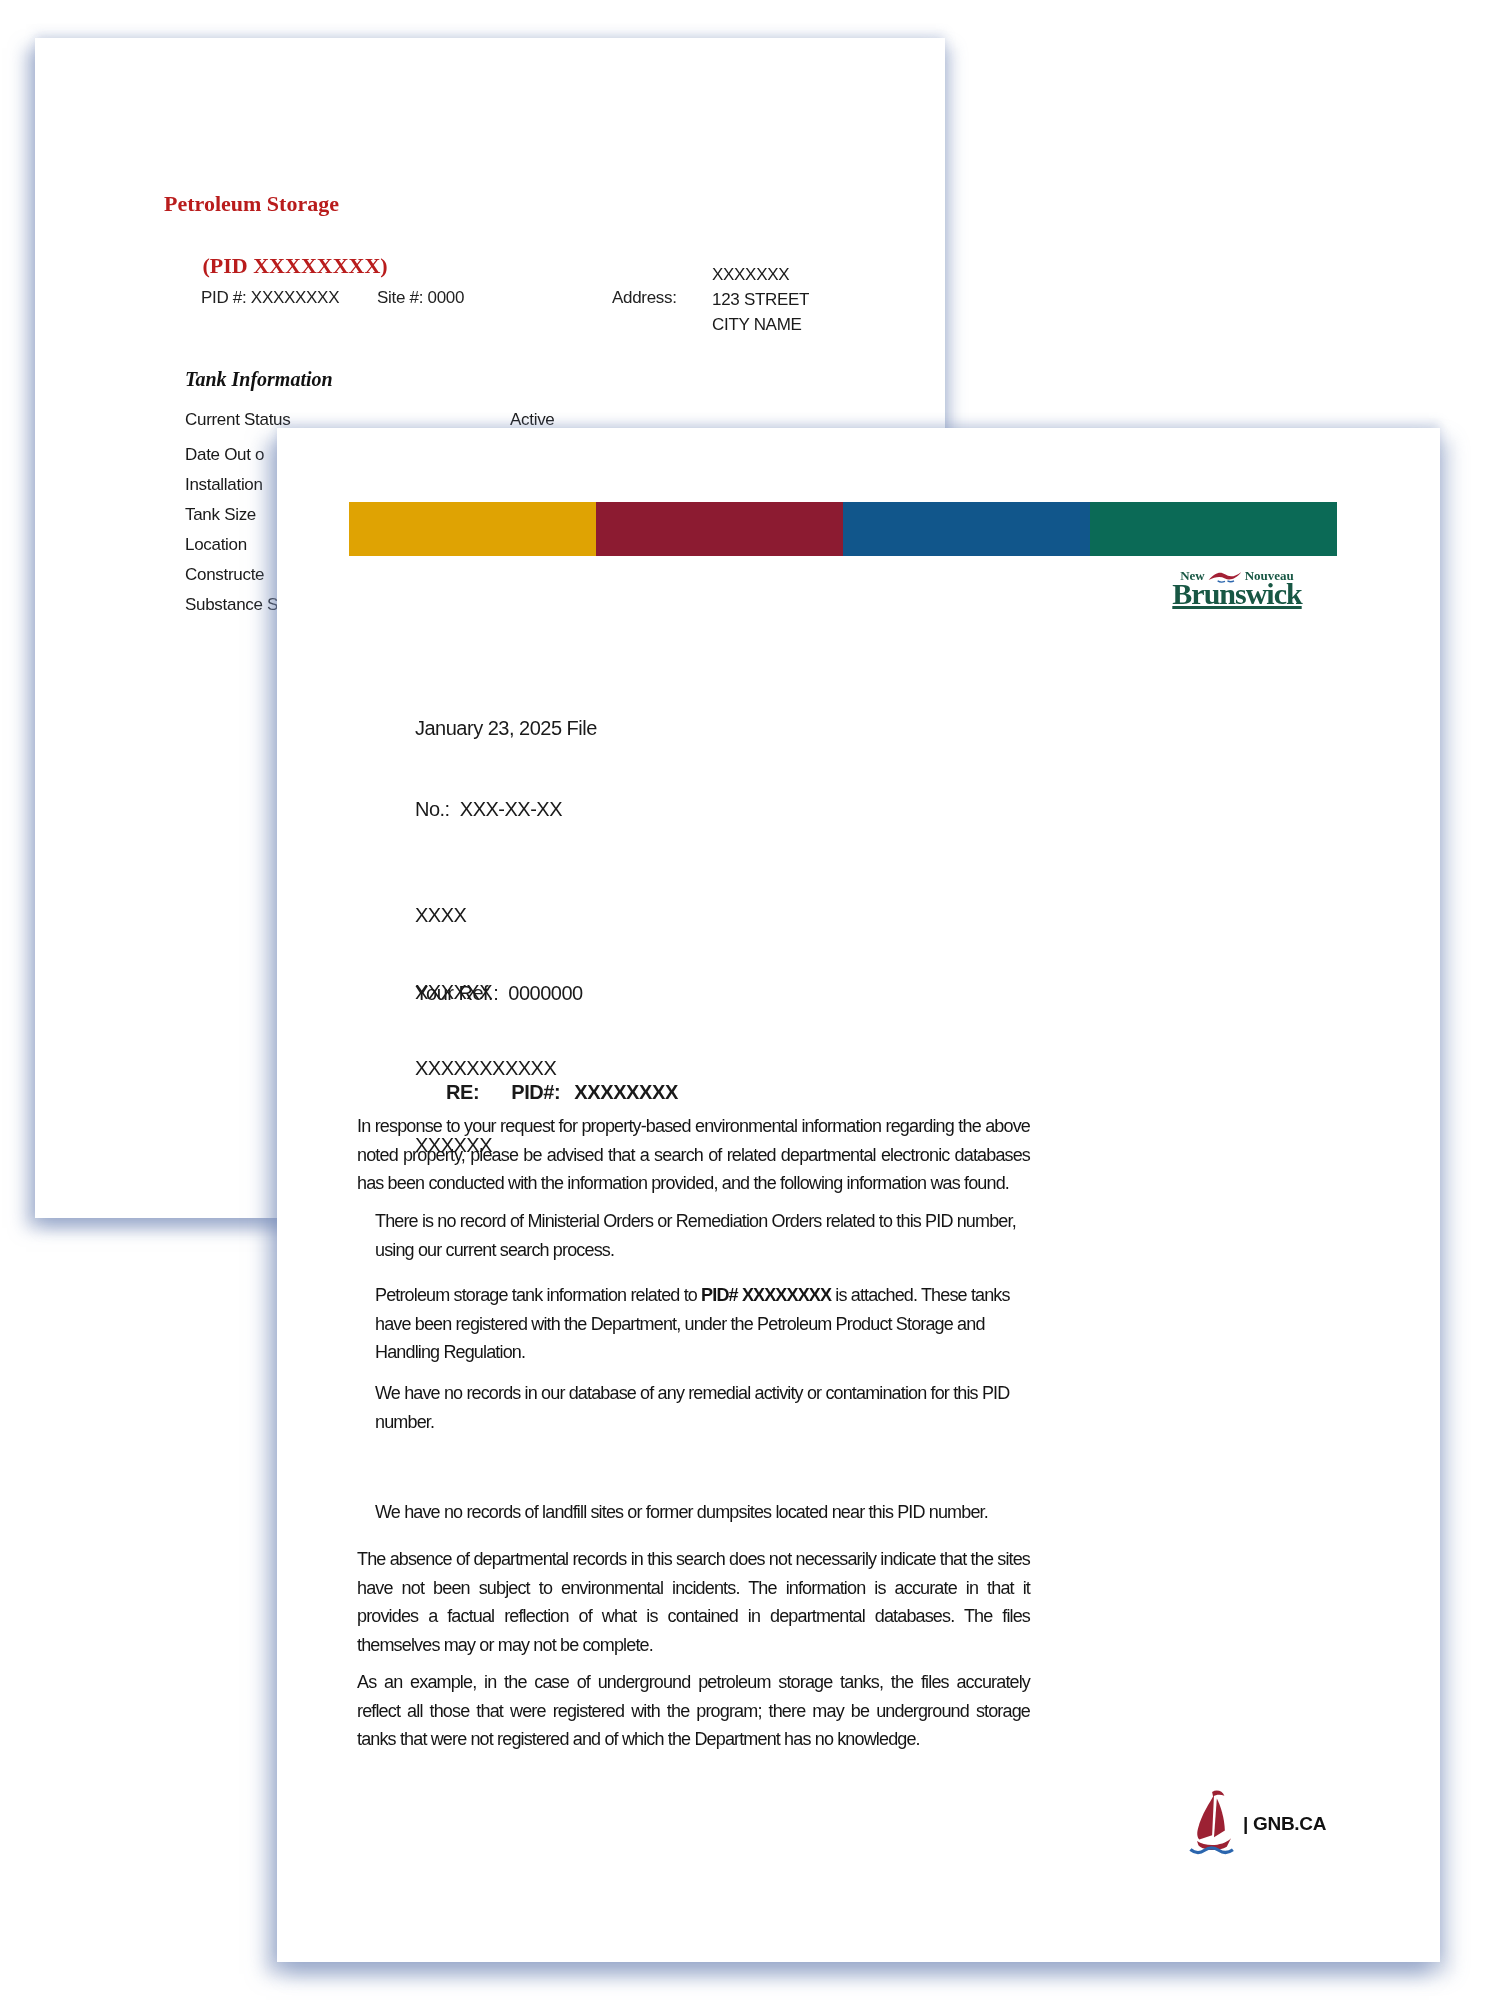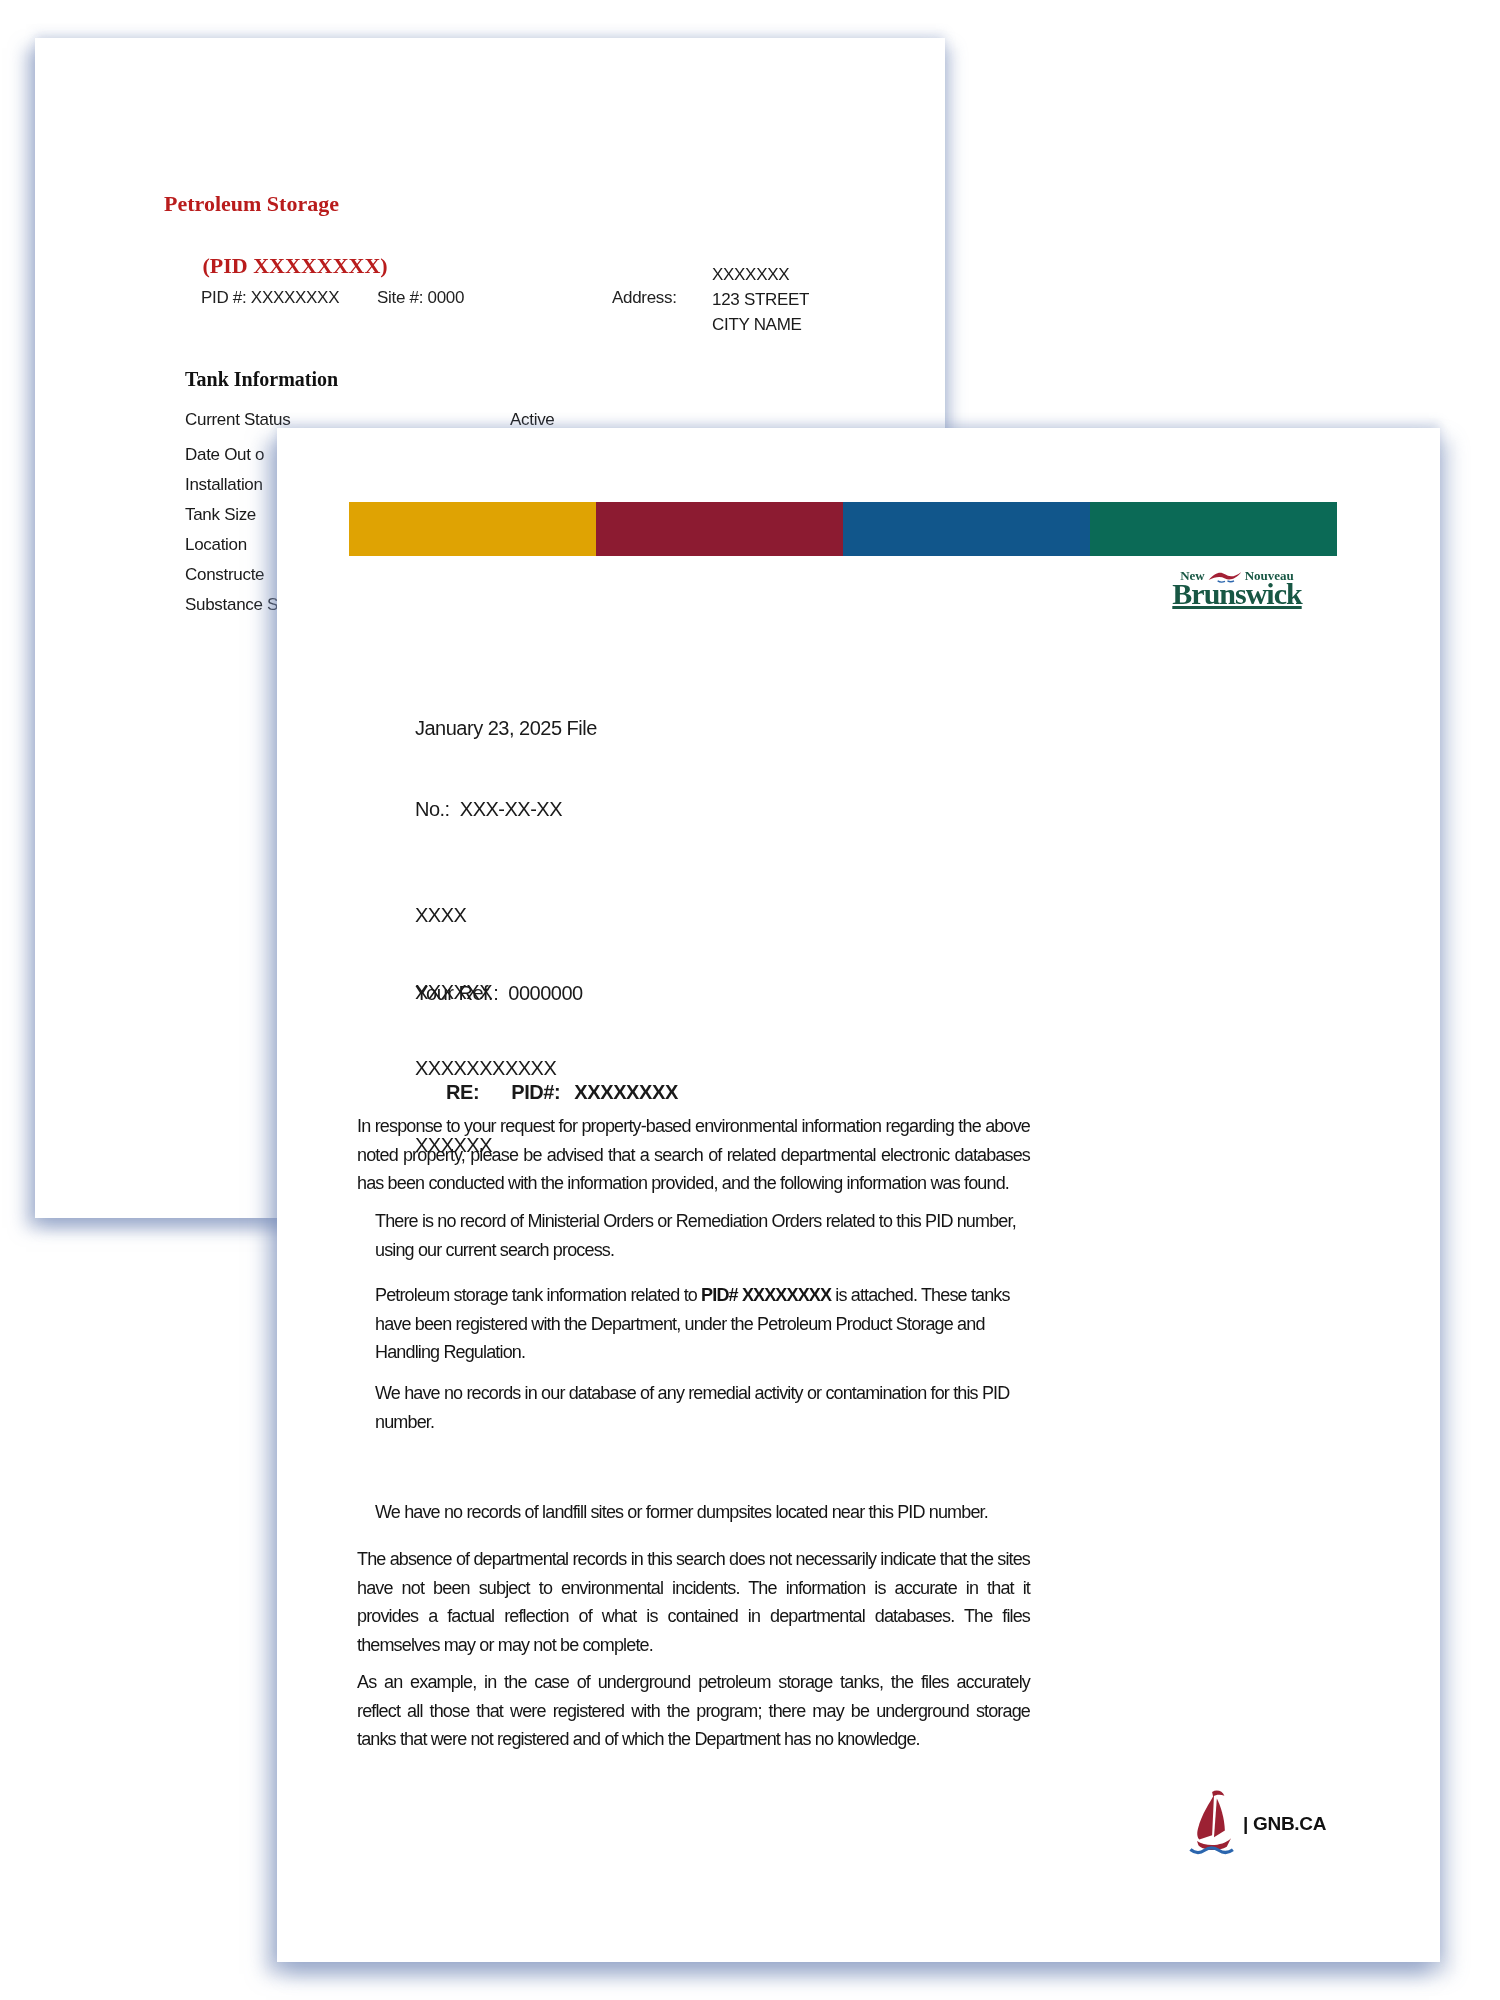--- a/index.html
+++ b/index.html
@@ -7,21 +7,21 @@
           font-family:"Liberation Sans",sans-serif;color:#1a1a1a;}
   .page{position:absolute;background:#ffffff;}
   
   #bg-page{left:35px;top:38px;width:910px;height:1180px;z-index:1;
            box-shadow:-9px 10px 16px rgba(122,142,186,.55), 7px 9px 14px rgba(122,142,186,.38), 0 -4px 10px rgba(122,142,186,.25);}
   .doc-title{position:absolute;left:129px;top:150px;font-family:"Liberation Serif",serif;
              font-weight:bold;font-size:22px;line-height:31px;color:#b91c1c;white-space:pre-wrap;}
   .bg-label{position:absolute;font-size:17px;letter-spacing:-0.3px;color:#222;}
   .addr-block{position:absolute;left:677px;top:224px;font-size:17px;letter-spacing:-0.3px;line-height:25px;}
   .tank-heading{position:absolute;left:150px;top:330px;font-family:"Liberation Serif",serif;
-                font-weight:bold;font-size:20px;color:#111;}
+                font-weight:bold;font-size:20px;color:#111;font-style:italic;}
   .tank-row{position:absolute;left:150px;font-size:17px;letter-spacing:-0.3px;white-space:nowrap;}
   .tank-val{position:absolute;left:325px;top:0;}
   .tank-list{position:absolute;left:150px;top:402px;font-size:17px;letter-spacing:-0.3px;line-height:30px;
              width:120px;overflow:hidden;white-space:nowrap;}
   
   #fg-page{left:277px;top:428px;width:1163px;height:1534px;z-index:2;
            box-shadow:-11px 12px 18px rgba(122,142,186,.55), 9px 12px 18px rgba(122,142,186,.42), 0 -5px 10px rgba(122,142,186,.3);}
   #brand-bar{position:absolute;left:72px;top:74px;width:988px;height:54px;display:flex;}
   #brand-bar .seg{flex:1 1 25%;height:100%;}
   #nb-logo{position:absolute;left:875px;top:140px;width:170px;text-align:center;}

